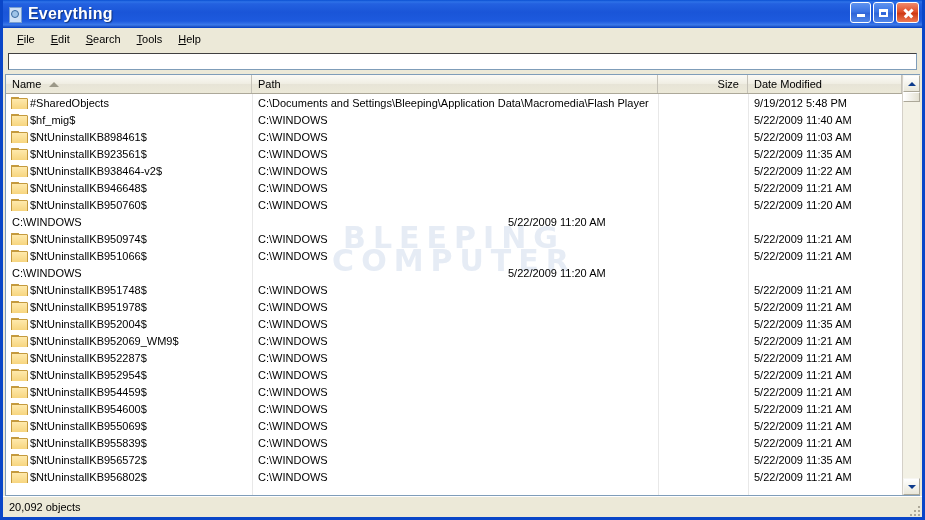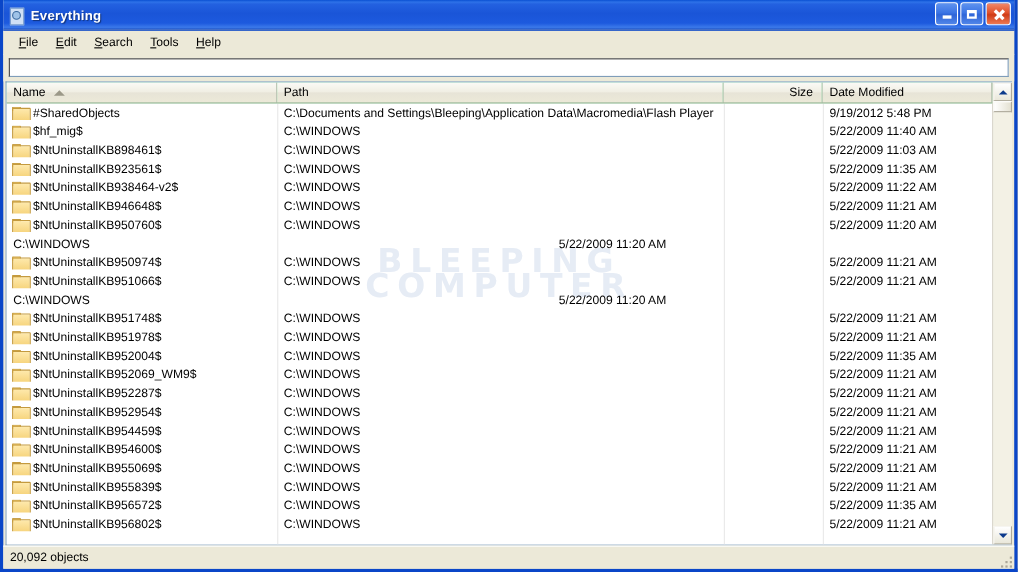--- a/index.html
+++ b/index.html
@@ -34,21 +34,21 @@
   }
   .title-icon .doc{
     position:absolute;left:2px;top:1px;width:11px;height:14px;
     background:#cfe0f5;border:1px solid #7a9fd0;
   }
   .title-icon .lens{
     position:absolute;left:4px;top:4px;width:6px;height:6px;
     border:1.5px solid #39689e;border-radius:50%;background:#9fc3e8;
   }
   .title-text{
-    color:#ffffff;font-size:12px;font-weight:bold;
+    color:#ffffff;font-size:16px;font-weight:bold;
     text-shadow:1px 1px 1px rgba(0,0,0,.45);
     letter-spacing:.2px;
   }
   .title-buttons{
     position:absolute;right:3px;top:2px;display:flex;gap:2px;
   }
   .tbtn{
     width:21px;height:21px;box-sizing:border-box;
     border:1px solid #ffffff;border-radius:3px;
     display:flex;align-items:center;justify-content:center;
@@ -96,21 +96,21 @@
   .listarea{
     flex:1 1 auto;display:flex;flex-direction:column;
     background:#ffffff;margin:0 2px;
     border:1px solid #7f9db9;border-right:none;
     position:relative;overflow:hidden;
   }
   .listbody-wrap{display:flex;flex:1 1 auto;min-height:0;}
   .cols{flex:1 1 auto;display:flex;flex-direction:column;min-width:0;position:relative;}
   .header{
     height:18px;flex:0 0 18px;display:flex;
-    background:#86efac;
+    background:#8b5cf6;
     border-bottom:1px solid #aca899;
     position:relative;z-index:3;
     font-size:11px;
   }
   .hcell{
     box-sizing:border-box;
     border-right:1px solid #c5c2b8;
     display:flex;align-items:center;
     padding:0 6px;color:#000;
     background:linear-gradient(to bottom,#fbfaf6 0%,#f0eee3 48%,#e7e4d7 52%,#ece9d8 100%);

